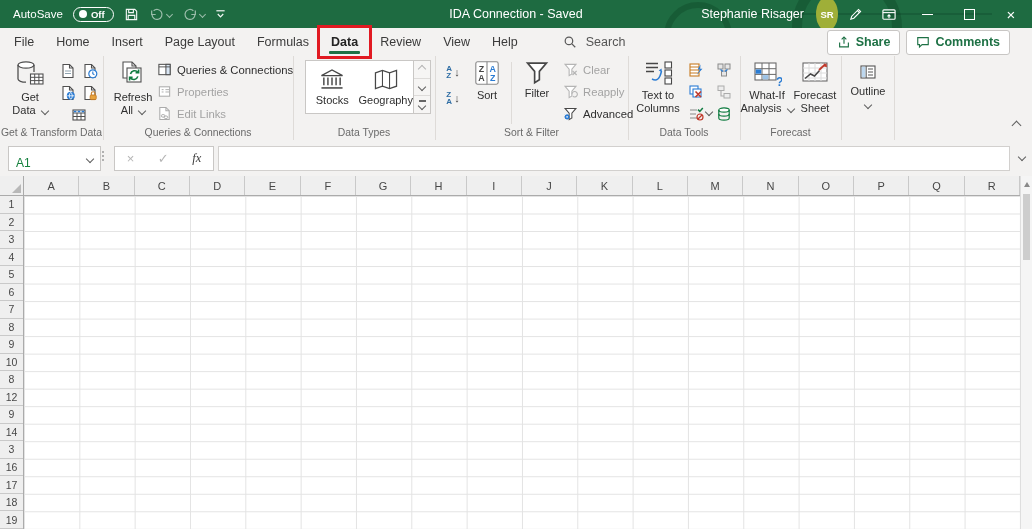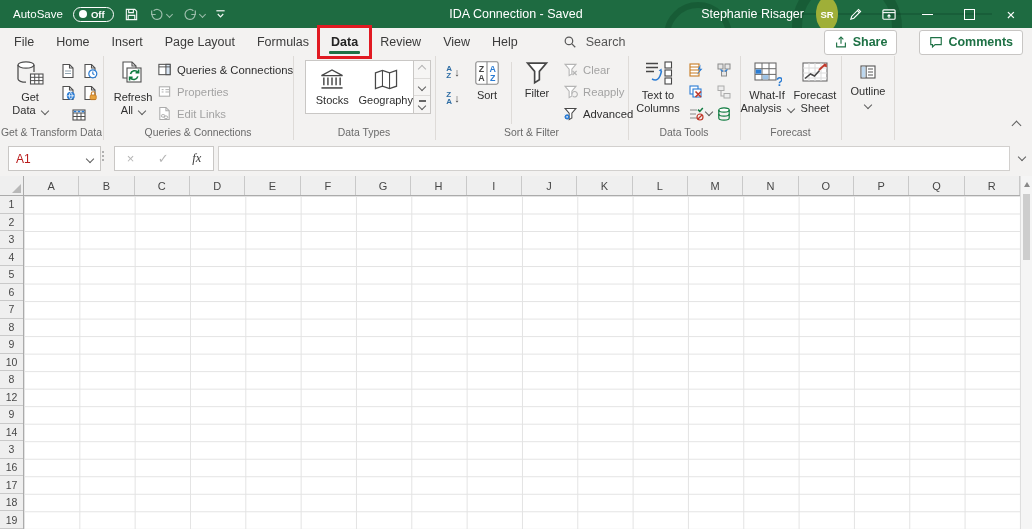--- a/index.html
+++ b/index.html
@@ -31,21 +31,21 @@
   .maxbox{width:9px;height:9px;border:1.3px solid #fff}
   .closex{font-size:15px;line-height:15px}
   
   .tabrow{position:absolute;top:28px;left:0;right:0;height:28px;background:var(--ribbon_bg,#F3F2F1);display:flex;align-items:center;z-index:5}
   .tab-list{display:flex;height:100%;padding-left:3px}
   .tab{padding:12px 11px;display:flex;align-items:center;font-size:12.5px;color:#3b3b3b;position:relative;cursor:pointer;white-space:nowrap}
   .tab.selected .tab-label{font-weight:bold;color:#242424}
   .tab.selected::after{content:"";position:absolute;left:9px;right:9px;bottom:2px;height:3px;background:var(--accent,#1E7145);border-radius:1px}
   .tab.annotated{outline:3px solid var(--annotation_red,#E11A22)}
   .searchbox{display:flex;align-items:center;gap:9px;margin-left:34px;color:#555;font-size:12.5px;cursor:text}
-  .actions{margin-left:auto;display:flex;gap:22px;margin-right:9px}
+  .actions{margin-left:auto;display:flex;gap:6px;margin-right:22px}
   .abtn{display:flex;align-items:center;gap:5px;height:23px;padding:0 9px;border:1px solid #C8C6C4;border-radius:3px;background:#fff;color:var(--accent,#1E7145);font-size:12.5px;font-weight:600;cursor:pointer}
   
   .ribbon{position:absolute;top:56px;left:0;right:0;height:84px;background:var(--ribbon_bg,#F3F2F1);border-bottom:1px solid #D5D2CE}
   .group{position:absolute;top:0;height:84px;border-right:1px solid #DEDBD8}
   #g1{left:0;width:103px}#g2{left:103px;width:190px}#g3{left:293px;width:142px}
   #g4{left:435px;width:193px}#g5{left:628px;width:112px}#g6{left:740px;width:101px}
   #g7{left:841px;width:53px}
   .glabel{position:absolute;left:0;right:0;bottom:2px;text-align:center;font-size:10.4px;color:#6a6a6a;white-space:nowrap}
   .bigbtn{position:absolute;display:flex;flex-direction:column;align-items:center;font-size:11px;color:#2f2f2f;line-height:13px;text-align:center;cursor:pointer}
   .bigbtn .lbl{margin-top:2px;white-space:nowrap}
@@ -63,21 +63,21 @@
   .minibar{width:7px;height:1.5px;background:#666;margin-bottom:1.5px}
   .azbtn{position:absolute;width:24px;height:24px;display:flex;align-items:center;justify-content:center;gap:2px;cursor:pointer}
   .azcol{display:flex;flex-direction:column;font-size:8px;font-weight:bold;color:#2E6DA4;line-height:7.5px}
   .azarr{font-size:11px;color:#444;line-height:11px}
   .vline{position:absolute;top:6px;bottom:16px;width:1px;background:#DEDBD8}
   .collapse{position:absolute;right:12px;bottom:7px;cursor:pointer}
   .collapse .cv{width:6px;height:6px}
   .dvchev{position:absolute;left:78px;top:53px}
   
   .fbar{position:absolute;top:140px;left:0;right:0;height:36px;background:var(--ribbon_bg,#F3F2F1);border-bottom:1px solid #CFCDCB}
-  .namebox{position:absolute;left:8px;top:6px;width:84px;height:23px;background:#fff;border:1px solid #C9C7C5;display:flex;align-items:center;padding-left:7px;font-size:12px;color:#b91c1c;cursor:text}
+  .namebox{position:absolute;left:8px;top:6px;width:84px;height:23px;background:#fff;border:1px solid #C9C7C5;display:flex;align-items:flex-end;padding-left:7px;font-size:12px;color:#15803d;cursor:text}
   .nbarrow{position:absolute;right:7px;top:9px}
   .fdots{position:absolute;left:102px;top:11px;display:flex;flex-direction:column;gap:2px}
   .fdots i{width:2px;height:2px;background:#9a9a9a;border-radius:50%}
   .fnbox{position:absolute;left:114px;top:6px;width:98px;height:23px;background:#fff;border:1px solid #C9C7C5;display:flex;align-items:center;justify-content:space-around}
   .fxgray{color:#b5b5b5;font-size:13px;cursor:default}
   .fxfx{font-size:12.5px;color:#404040;font-style:italic;font-family:Liberation Serif, serif;cursor:pointer}
   .ffield{position:absolute;left:218px;top:6px;right:22px;height:23px;background:#fff;border:1px solid #D2D0CE;cursor:text}
   .fchev{position:absolute;right:7px;top:14px;cursor:pointer}
   
   .grid{position:absolute;top:176px;left:0;right:0;bottom:0;background:#fff}

